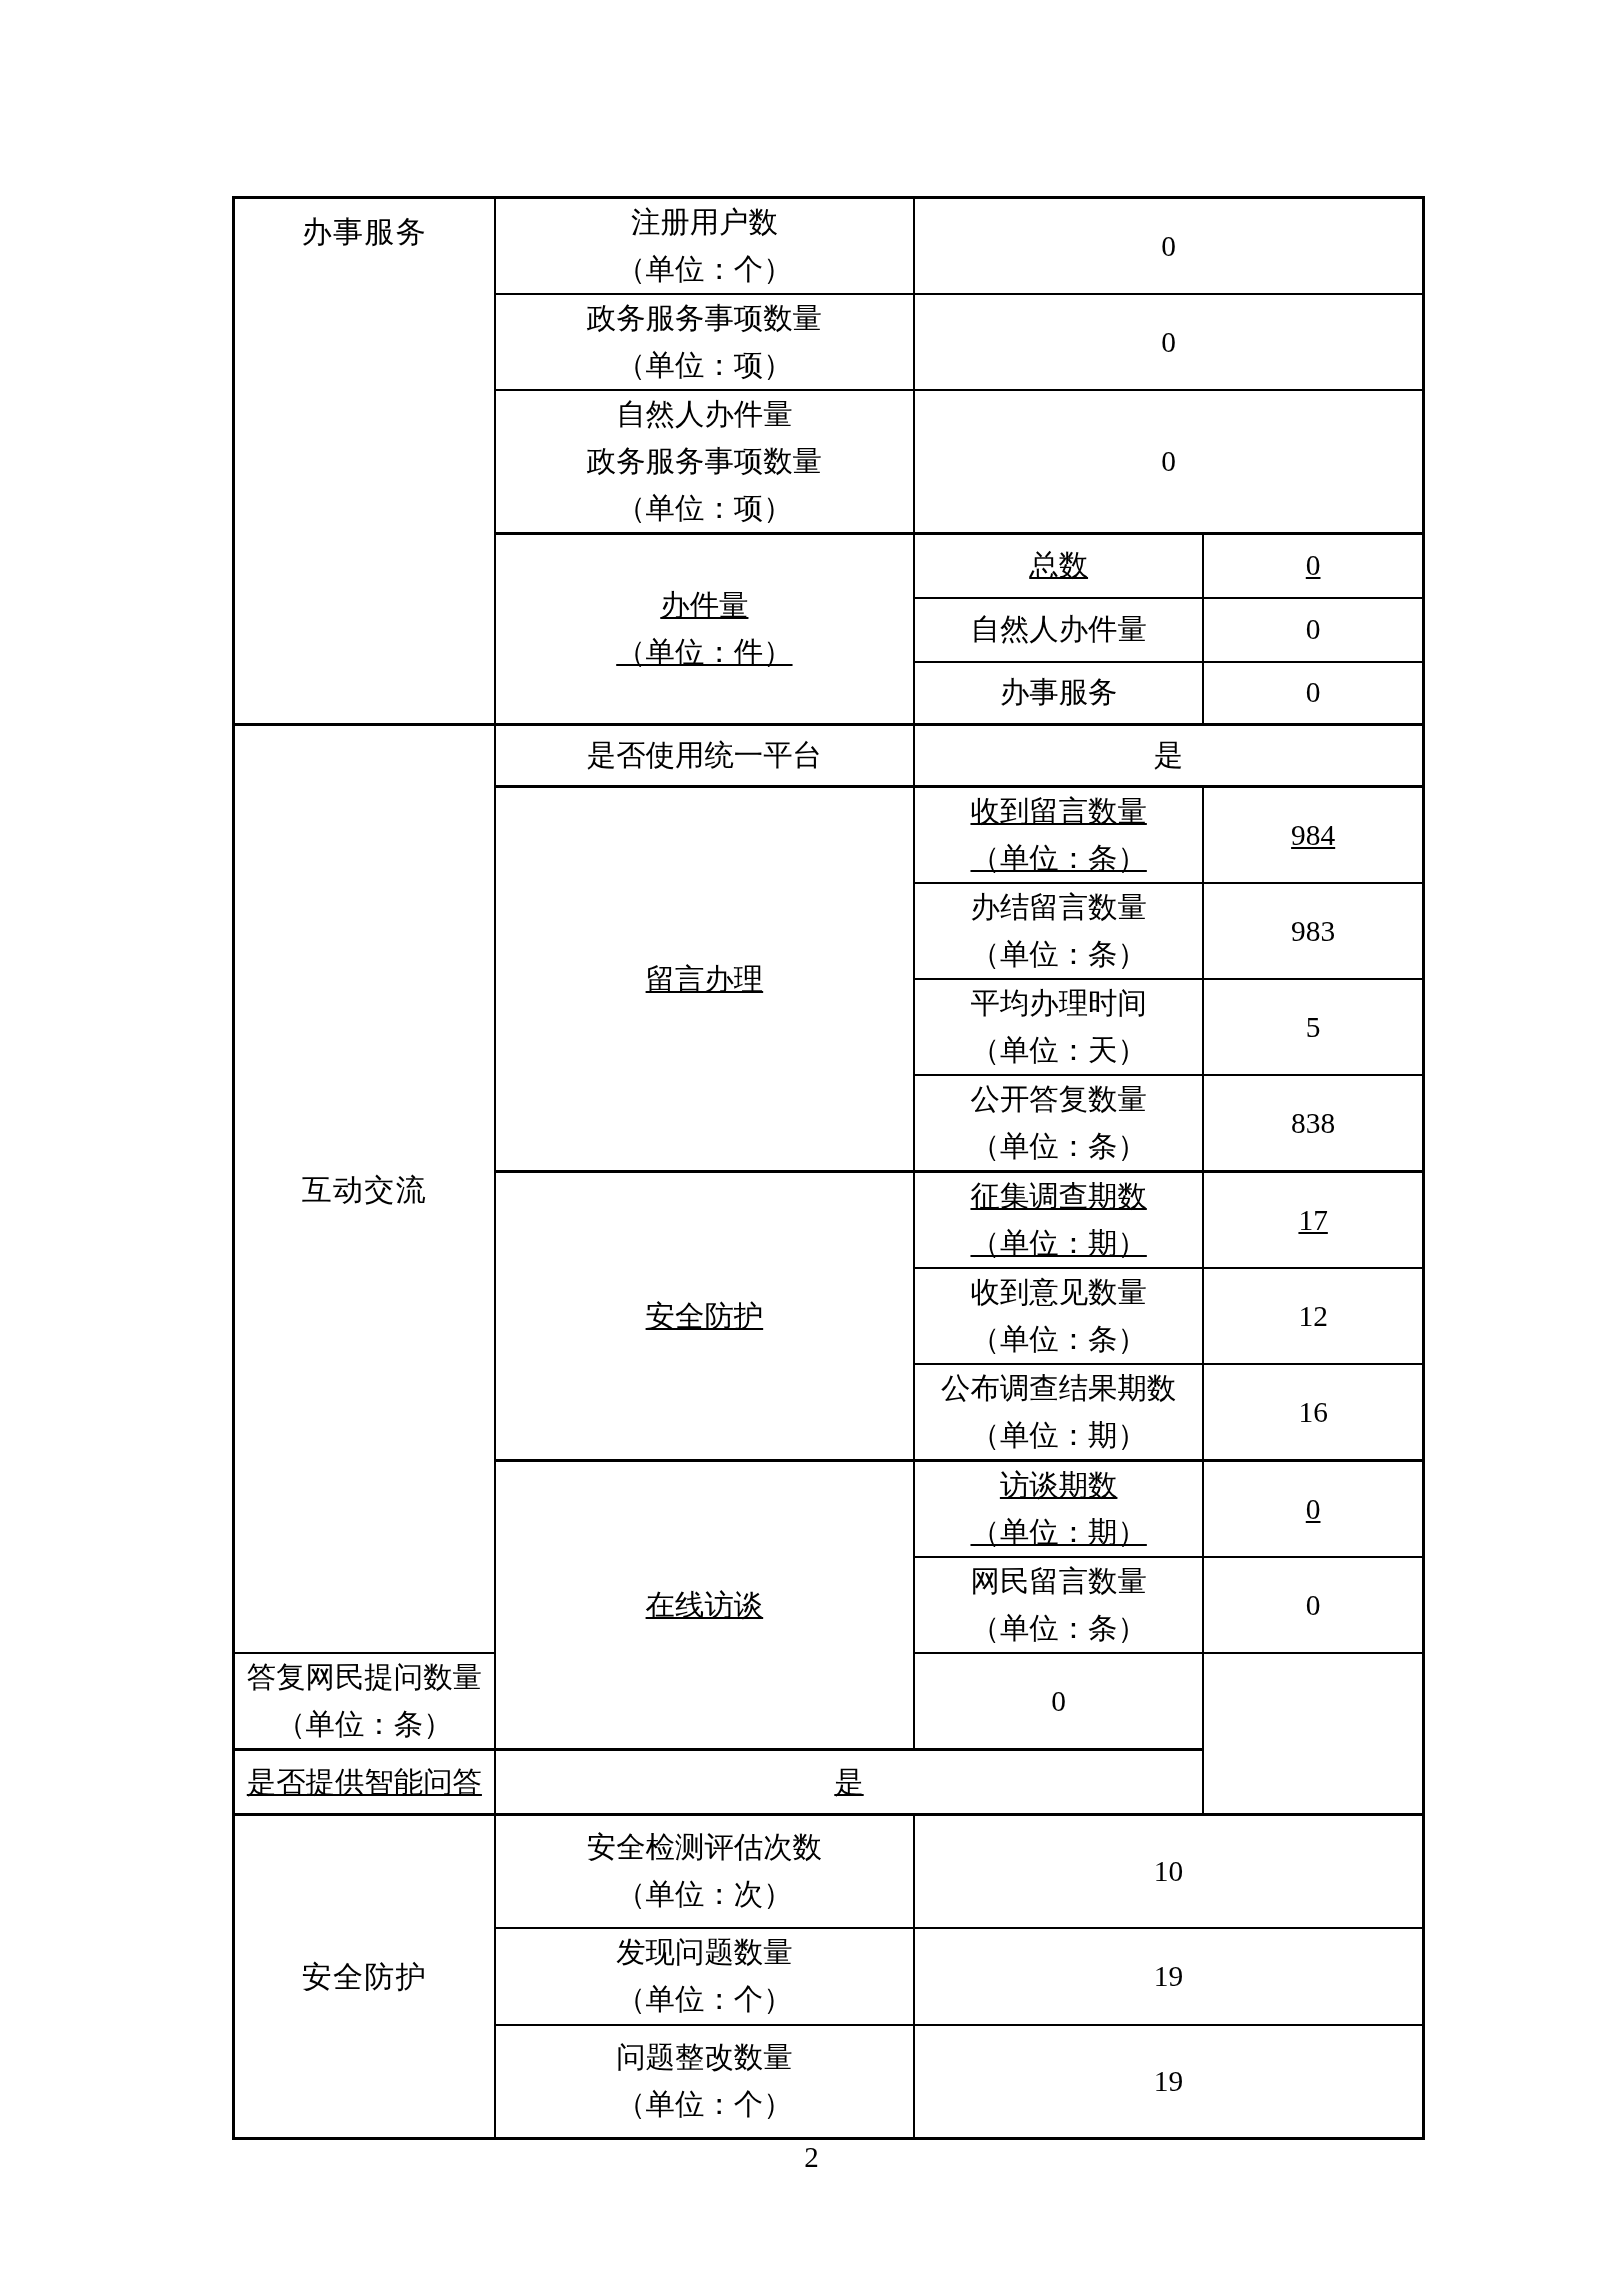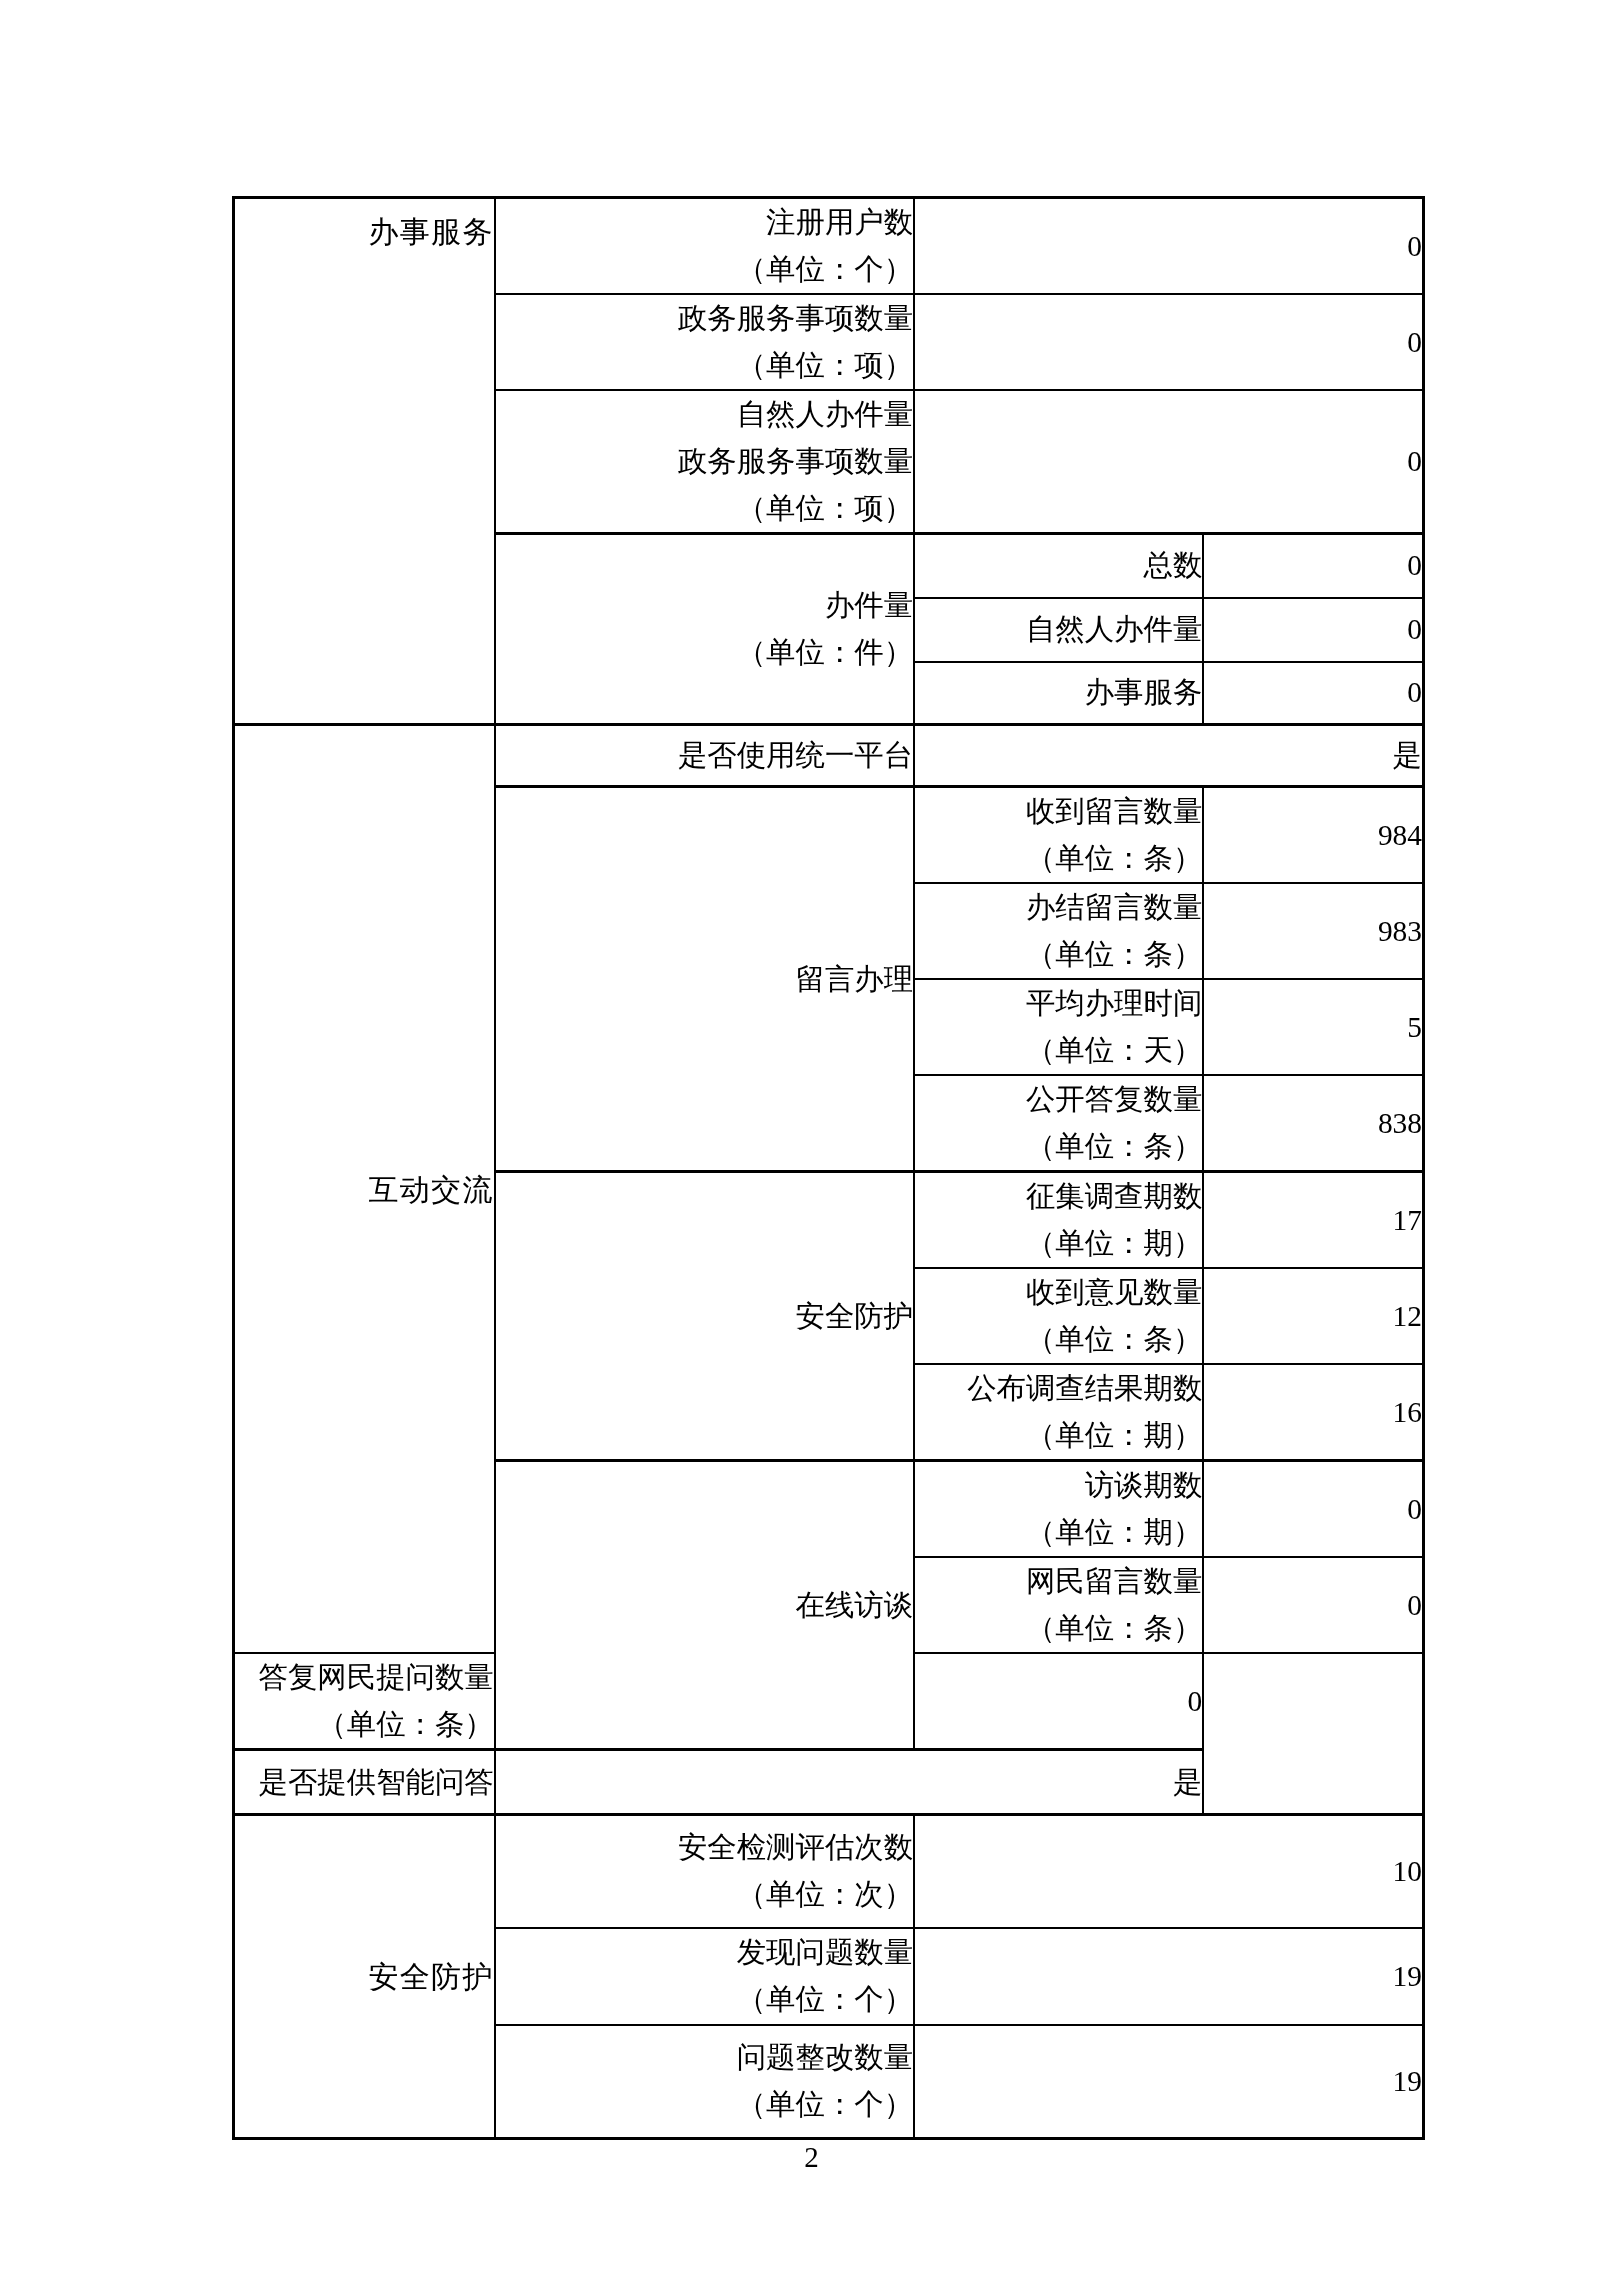--- a/index.html
+++ b/index.html
@@ -10,30 +10,30 @@
     font-family: "Liberation Serif", "DejaVu Serif", serif;
   }
   table.report {
     position: absolute; left: 232px; top: 196px;
     width: 1193px;
     border-collapse: collapse; table-layout: fixed;
     border: 3.9px solid #000;
   }
   td {
     border: 2px solid #000;
-    text-align: right; vertical-align: middle;
+    text-align: center; vertical-align: middle;
     font-size: 29.4px; line-height: 47px;
     padding: 0; overflow: hidden;
   }
   td.cat {
     font-size: 30px; letter-spacing: 1.3px;
   }
   td.cat-top { vertical-align: top; padding-top: 9.2px; }
   tr.section-start > td { border-top-width: 3.9px; }
-  tr.group-start > td { border-top-width: 3.3px; }
+  tr.group-start > td { border-top-width: 3.3px; text-decoration: underline; }
   .num { font-size: 29.4px; }
   .pageno {
     position: absolute; top: 2141px; left: 0; width: 100%;
     text-align: center; font-size: 29px;
   }
 </style>
 </head>
 <body>
 
 <table class="report">

